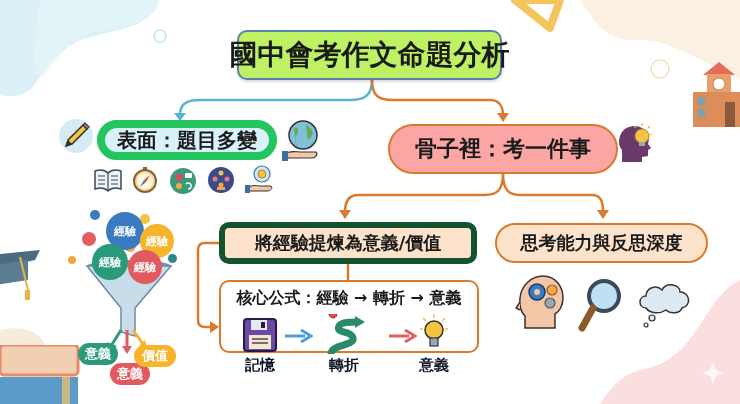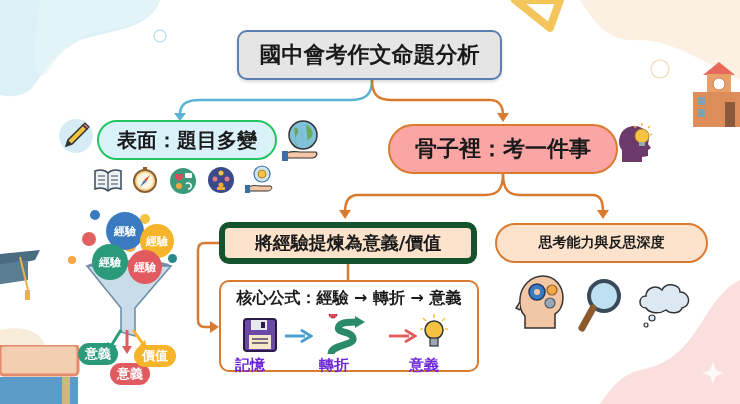--- a/index.html
+++ b/index.html
@@ -1,28 +1,28 @@
 <!DOCTYPE html>
 <html><head>
 <meta charset="utf-8">
 <style>
   * { box-sizing: border-box; margin: 0; padding: 0; }
   html, body { width: 740px; height: 404px; overflow: hidden; background: #ffffff; }
   body { position: relative; font-family: "DejaVu Sans", "Liberation Sans", sans-serif; }
   .abs { position: absolute; }
   .bg-layer { position: absolute; left: 0; top: 0; width: 740px; height: 404px; }
   .node { position: absolute; display: flex; align-items: center; justify-content: center; font-weight: bold; color: #1a1a1a; white-space: nowrap; }
-  .root { left: 237px; top: 30px; width: 265px; height: 50px; background: #e5e5e5; border: 2px solid #5b7fae; border-radius: 10px; font-size: 22px; box-shadow: 0 2px 3px rgba(0,0,0,0.15); }
-  .surface { left: 97px; top: 120px; width: 180px; height: 40px; background: #d9f2fa; border: 2px solid #22c55e; border-radius: 20px; font-size: 20px; }
+  .root { left: 237px; top: 30px; width: 265px; height: 50px; background: #bef264; border: 2px solid #5b7fae; border-radius: 10px; font-size: 28px; box-shadow: 0 2px 3px rgba(0,0,0,0.15); }
+  .surface { left: 97px; top: 120px; width: 180px; height: 40px; background: #d9f2fa; border: 8px solid #22c55e; border-radius: 20px; font-size: 20px; }
   .core { left: 388px; top: 124px; width: 230px; height: 50px; background: #fca5a5; border: 2px solid #d97a2e; border-radius: 25px; font-size: 22px; }
   .refine { left: 219px; top: 222px; width: 258px; height: 42px; background: #fde3cc; border: 6px solid #14532d; border-radius: 10px; font-size: 18px; }
-  .think { left: 495px; top: 223px; width: 213px; height: 40px; background: #fde3cc; border: 2px solid #d97a2e; border-radius: 20px; font-size: 14px; }
-  .formula { left: 219px; top: 280px; width: 260px; height: 92px; background: #ffffff; border: 2px solid #d97a2e; border-radius: 10px; }
+  .think { left: 495px; top: 223px; width: 213px; height: 40px; background: #fde3cc; border: 2px solid #d97a2e; border-radius: 20px; font-size: 18px; }
+  .formula { left: 219px; top: 280px; width: 260px; height: 73px; background: #ffffff; border: 2px solid #d97a2e; border-radius: 10px; }
   .formula-title { position: absolute; left: 0; right: 0; top: 6px; text-align: center; font-size: 16px; font-weight: bold; color: #1a1a1a; }
-  .step-label { position: absolute; font-size: 15px; font-weight: bold; color: #6d28d9; text-align: left; width: 50px; }
+  .step-label { position: absolute; font-size: 15px; font-weight: bold; color: #0f172a; text-align: center; width: 50px; }
   .pill { position: absolute; height: 22px; border-radius: 11px; color: #fff; font-size: 13px; font-weight: bold; display: flex; align-items: center; justify-content: center; }
   .bubble { position: absolute; border-radius: 50%; color: #fff; font-size: 11px; font-weight: bold; display: flex; align-items: center; justify-content: center; }
   .icon { position: absolute; }
 </style>
 </head>
 <body>
 
 <svg class="bg-layer" viewBox="0 0 740 404">
   <path d="M0 0 H160 C150 30 110 30 80 40 C50 55 40 80 30 90 C15 100 5 95 0 95 Z" fill="#dcf0f7"></path>
   <path d="M40 0 H160 C150 25 120 28 95 32 C70 38 55 60 45 75 C35 80 30 70 40 0 Z" fill="#e6f5fa" opacity="0.7"></path>

